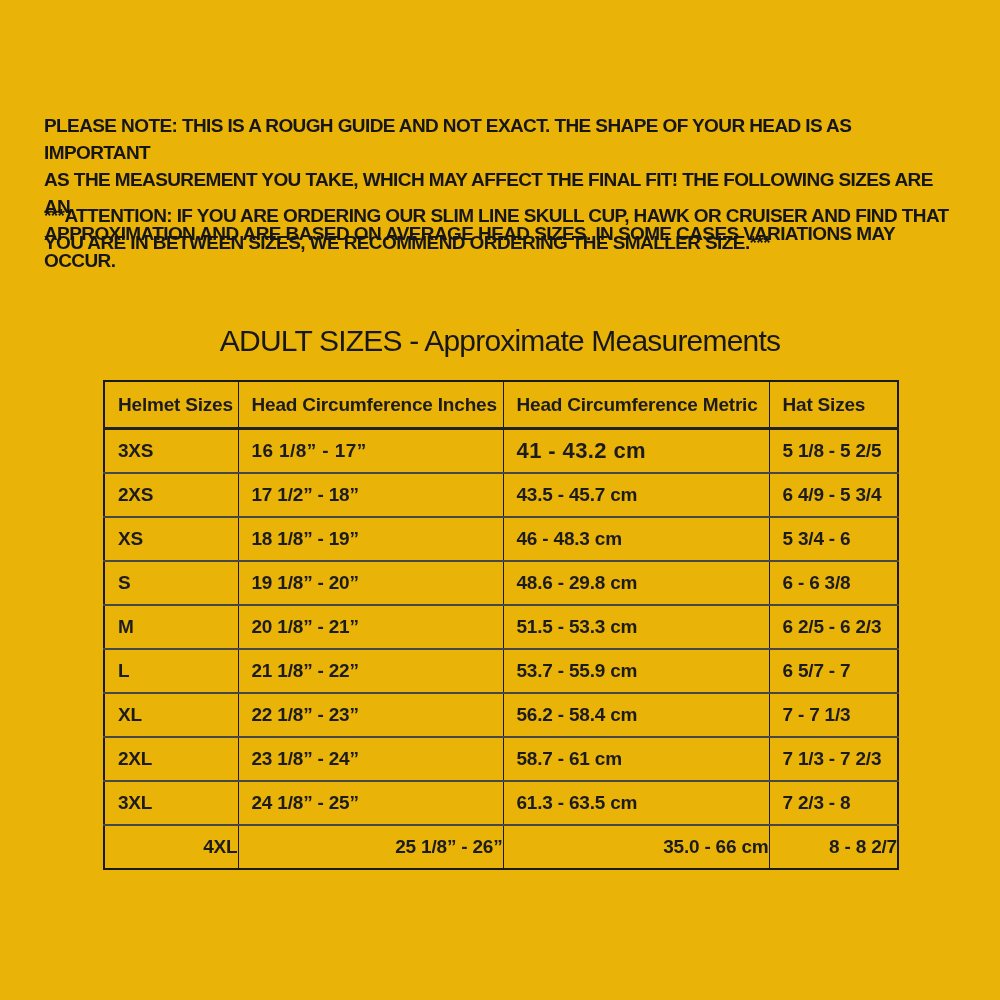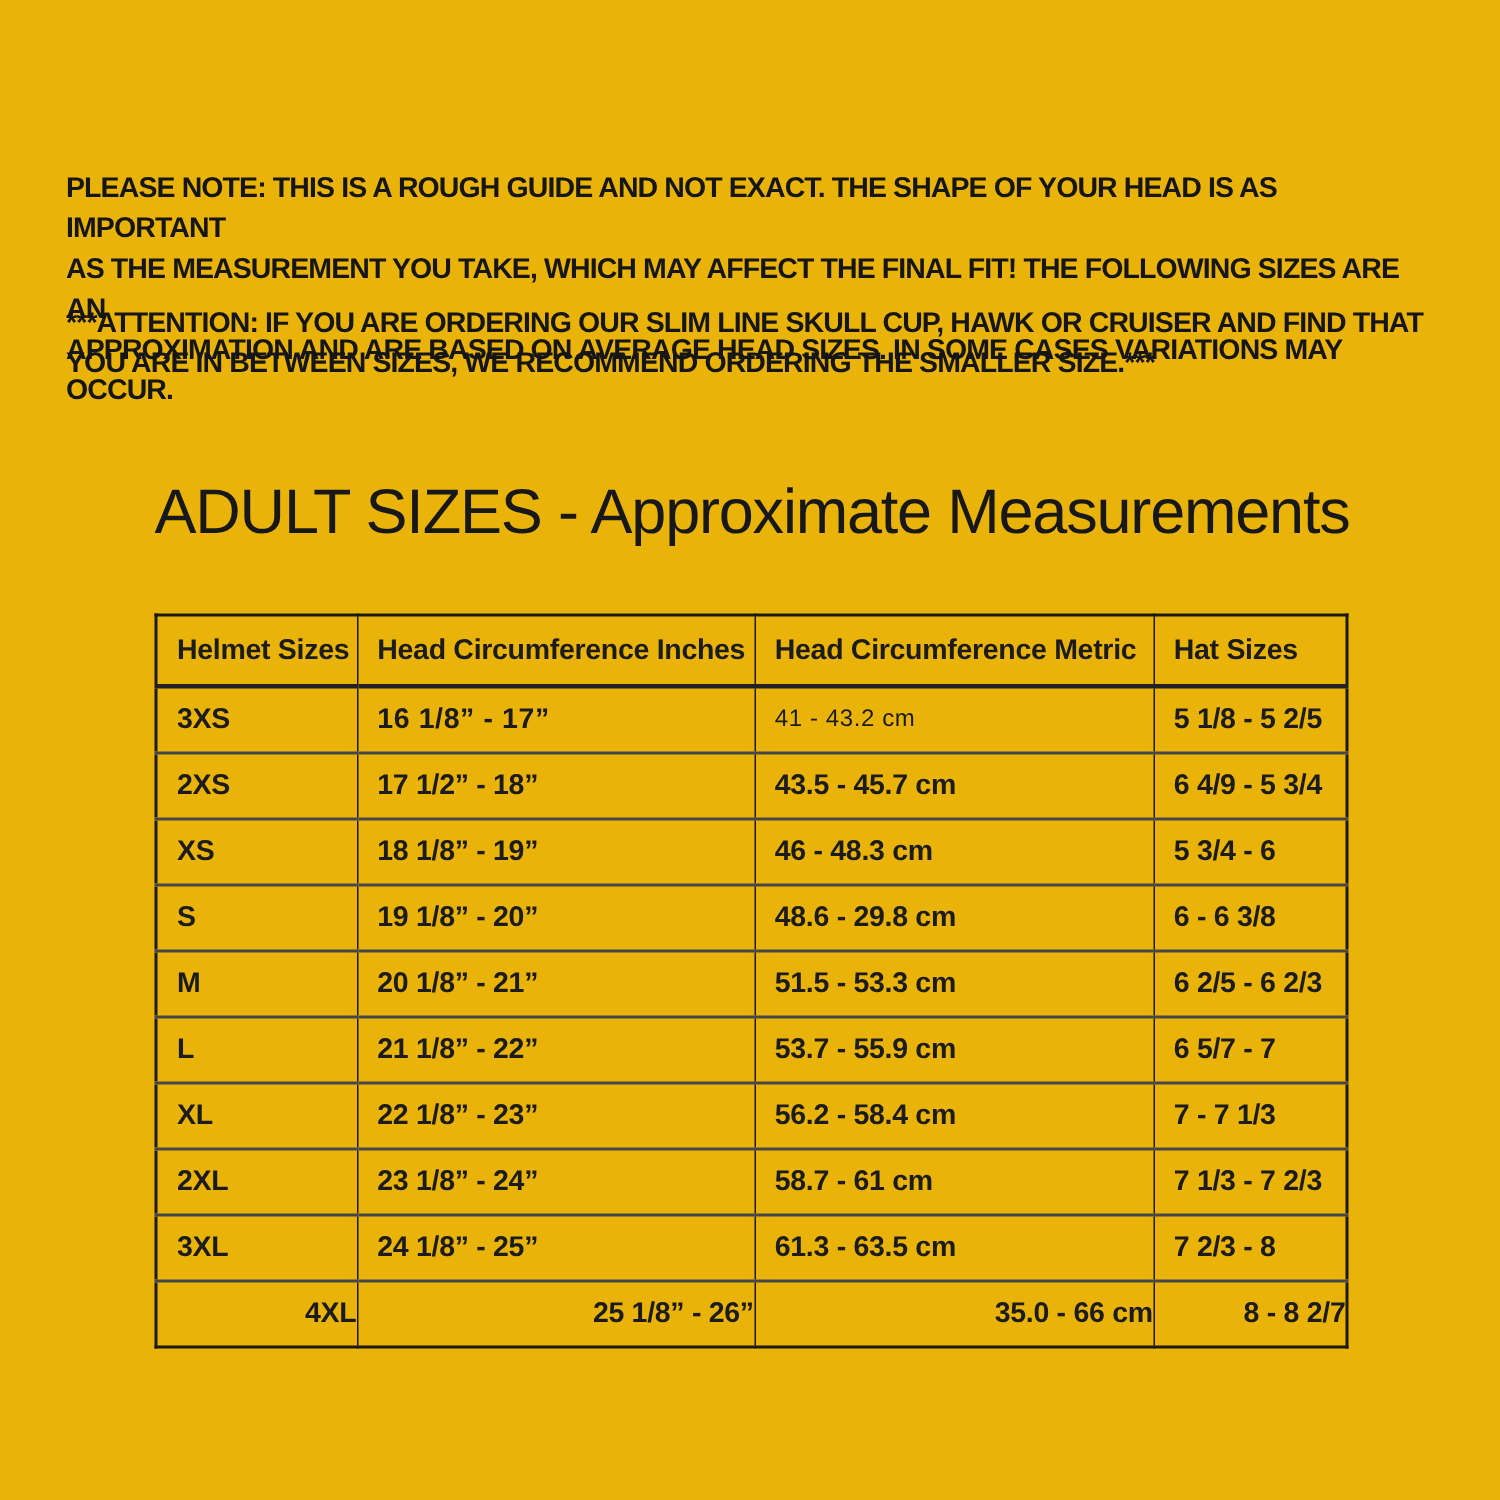--- a/index.html
+++ b/index.html
@@ -27,32 +27,32 @@
     white-space: pre-line;
     color: #161616;
   }
   .notice { top: 112px; }
   .attention { top: 202px; }
   .page-title {
     position: absolute;
     left: 103px;
     top: 316px;
     width: 794px;
-    font-size: 42px;
+    font-size: 30px;
     line-height: 50px;
     font-weight: 400;
     letter-spacing: -0.8px;
     text-align: center;
     color: #181818;
     white-space: nowrap;
   }
   .table-wrap {
     position: absolute;
     left: 103px;
-    top: 409px;
+    top: 380px;
     width: 794px;
   }
   table.size-table {
     border-collapse: collapse;
     table-layout: fixed;
     width: 794px;
     border: 2.5px solid #1a1a1a;
   }
   table.size-table col.c1 { width: 134px; }
   table.size-table col.c2 { width: 265px; }
@@ -80,22 +80,22 @@
     height: 42px;
     border-bottom: 2px solid #474747;
   }
   .size-table tbody tr:last-child td { border-bottom: none; text-align: right; }
   
   .size-table tbody tr:first-child td:nth-child(2) {
     font-weight: 700;
     letter-spacing: 0.4px;
   }
   .size-table tbody tr:first-child td:nth-child(3) {
-    font-weight: 400;
-    font-size: 16px;
+    font-weight: 700;
+    font-size: 22px;
     letter-spacing: 0.4px;
   }
 </style>
 </head>
 <body>
 
 <div class="canvas">
 
   <div class="notice">PLEASE NOTE: THIS IS A ROUGH GUIDE AND NOT EXACT. THE SHAPE OF YOUR HEAD IS AS IMPORTANT
 AS THE MEASUREMENT YOU TAKE, WHICH MAY AFFECT THE FINAL FIT! THE FOLLOWING SIZES ARE AN

